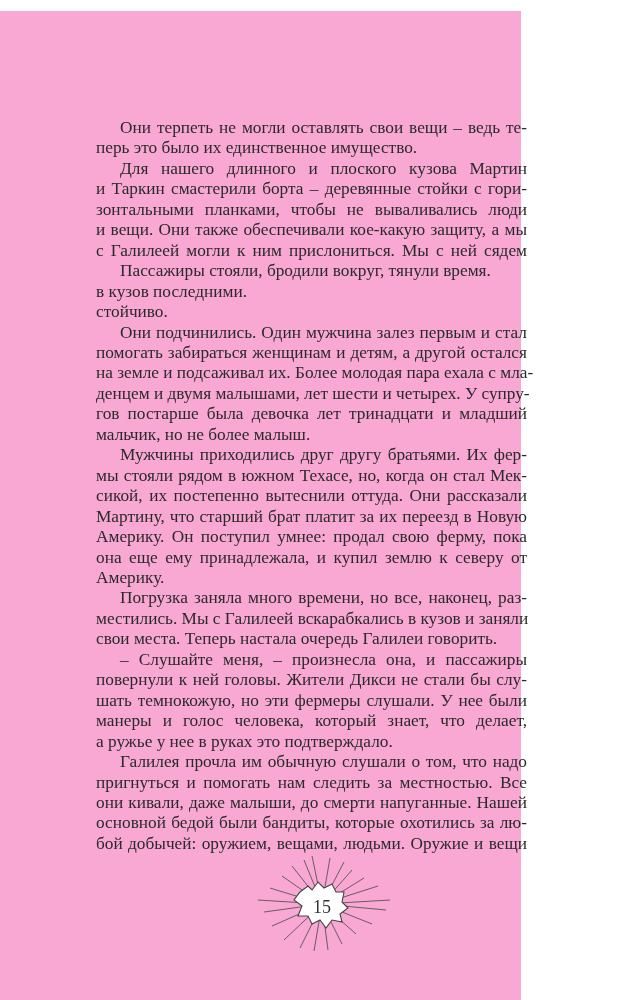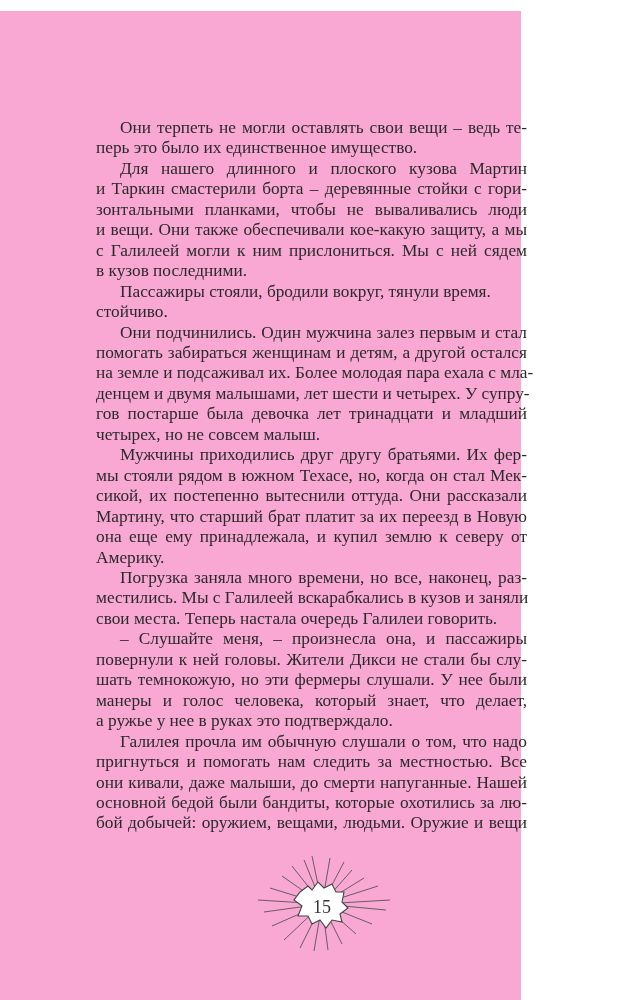--- a/index.html
+++ b/index.html
@@ -49,33 +49,34 @@
 
 <div class="page">
   <div class="text-block" id="text-block">
       <span class="line indent">Они терпеть не могли оставлять свои вещи – ведь те-</span>
       <span class="line last">перь это было их единственное имущество.</span>
       <span class="line indent">Для нашего длинного и плоского кузова Мартин</span>
       <span class="line">и Таркин смастерили борта – деревянные стойки с гори-</span>
       <span class="line">зонтальными планками, чтобы не вываливались люди</span>
       <span class="line">и вещи. Они также обеспечивали кое-какую защиту, а мы</span>
       <span class="line">с Галилеей могли к ним прислониться. Мы с ней сядем</span>
+      <span class="line indent last">Пассажиры стояли, бродили вокруг, тянули время.</span>
       <span class="line last">в кузов последними.</span>
-      <span class="line indent last">Пассажиры стояли, бродили вокруг, тянули время.</span>
       <span class="line last">стойчиво.</span>
       <span class="line indent">Они подчинились. Один мужчина залез первым и стал</span>
       <span class="line">помогать забираться женщинам и детям, а другой остался</span>
       <span class="line">на земле и подсаживал их. Более молодая пара ехала с мла-</span>
       <span class="line">денцем и двумя малышами, лет шести и четырех. У супру-</span>
       <span class="line">гов постарше была девочка лет тринадцати и младший</span>
-      <span class="line last">четырех, но не совсем малыш.</span>
+      <span class="line last">мальчик, но не более малыш.</span>
       <span class="line indent">Мужчины приходились друг другу братьями. Их фер-</span>
       <span class="line">мы стояли рядом в южном Техасе, но, когда он стал Мек-</span>
       <span class="line">сикой, их постепенно вытеснили оттуда. Они рассказали</span>
       <span class="line">Мартину, что старший брат платит за их переезд в Новую</span>
+      <span class="line">Америку. Он поступил умнее: продал свою ферму, пока</span>
       <span class="line">она еще ему принадлежала, и купил землю к северу от</span>
       <span class="line last">Америку.</span>
       <span class="line indent">Погрузка заняла много времени, но все, наконец, раз-</span>
       <span class="line">местились. Мы с Галилеей вскарабкались в кузов и заняли</span>
       <span class="line last">свои места. Теперь настала очередь Галилеи говорить.</span>
       <span class="line indent">– Слушайте меня, – произнесла она, и пассажиры</span>
       <span class="line">повернули к ней головы. Жители Дикси не стали бы слу-</span>
       <span class="line">шать темнокожую, но эти фермеры слушали. У нее были</span>
       <span class="line">манеры и голос человека, который знает, что делает,</span>
       <span class="line last">а ружье у нее в руках это подтверждало.</span>

